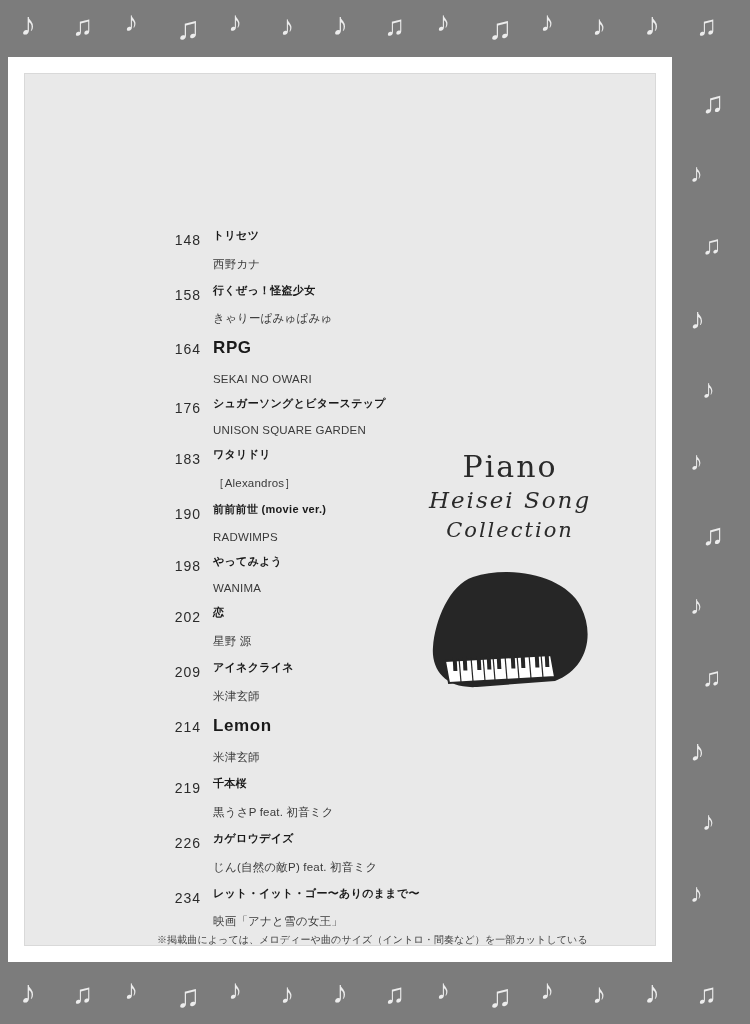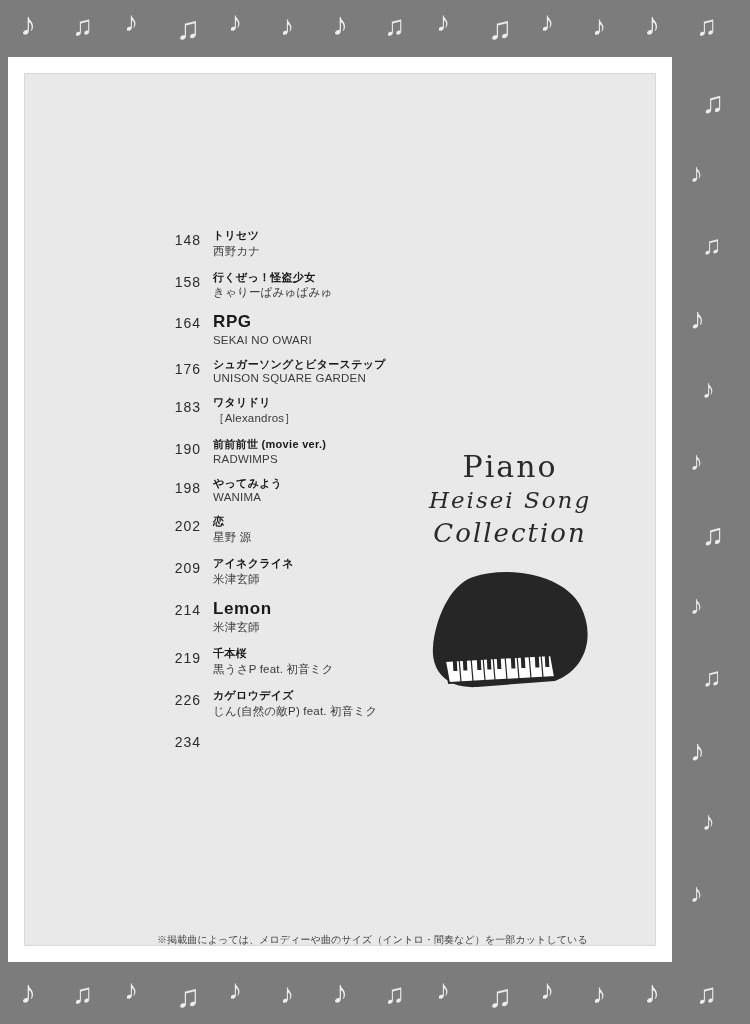--- a/index.html
+++ b/index.html
@@ -87,21 +87,21 @@
     line-height:1.15;
     letter-spacing:0.3px;
   }
   .entry .title.latin{
     font-size:17px;
     letter-spacing:0.6px;
   }
   .entry .artist{
     font-size:11.5px;
     color:#3a3a3a;
-    margin-top:2px;
+    margin-top:15px;
     letter-spacing:0.2px;
   }
 
   
   .footnotes{
     position:absolute;
     left:132px;
     top:828px;
     width:440px;
     font-size:10px;
@@ -130,21 +130,21 @@
     font-family:"DejaVu Serif", serif;
     font-style:italic;
     font-size:23px;
     color:#2a2a2a;
     letter-spacing:2px;
     line-height:1.35;
   }
   .logo .l3{
     font-family:"DejaVu Serif", serif;
     font-style:italic;
-    font-size:26px;
+    font-size:21px;
     color:#2a2a2a;
     letter-spacing:2px;
     line-height:1.35;
   }
   .piano-art{
     position:absolute;
     right:55px;
     top:495px;
     width:185px;height:135px;
   }
@@ -311,20 +311,24 @@
       <div class="entry">
         <div class="page-no">226</div>
         <div class="texts">
           <div class="title">カゲロウデイズ</div>
           <div class="artist">じん(自然の敵P) feat. 初音ミク</div>
         </div>
       </div>
 
       <div class="entry">
         <div class="page-no">234</div>
+        <div class="texts">
+          <div class="title">レット・イット・ゴー〜ありのままで〜</div>
+          <div class="artist">映画「アナと雪の女王」</div>
+        </div>
       </div>
 
     </div>
 
     <div class="footnotes">
       <div>※掲載曲によっては、メロディーや曲のサイズ（イントロ・間奏など）を一部カットしている場合がございます。</div>
       <div>※「天体観測」は原曲と異なるキーでアレンジされております。あらかじめご了承ください。</div>
     </div>
 
     <div class="logo">

